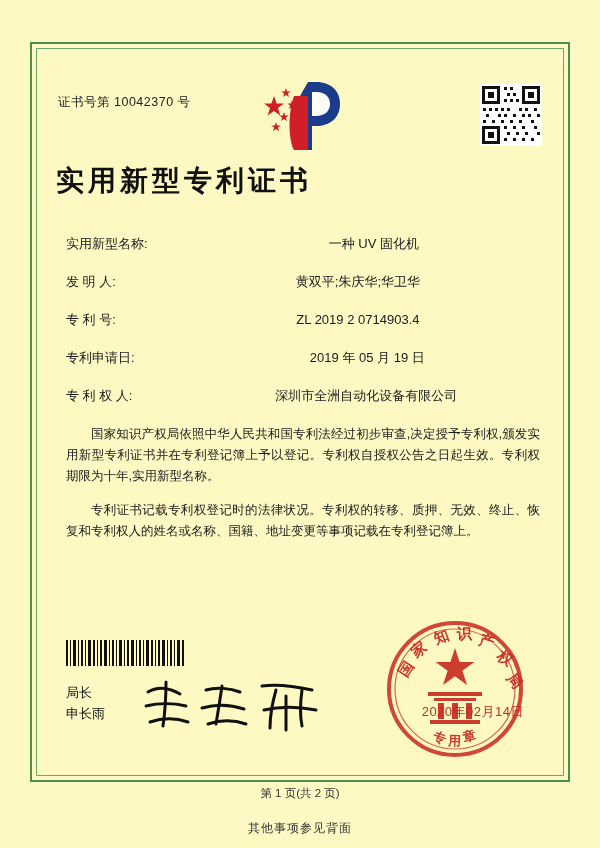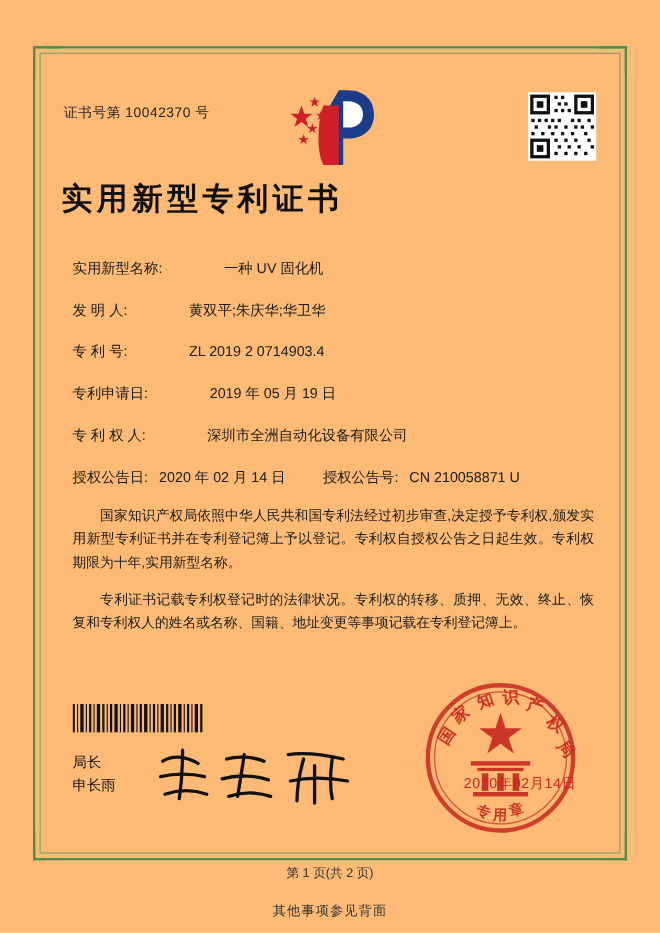--- a/index.html
+++ b/index.html
@@ -12,21 +12,21 @@
     background: #ffffff;
     font-family: "Liberation Sans", sans-serif;
     color: #1a1a1a;
     overflow: hidden;
   }
 
   .page {
     position: relative;
     width: 600px;
     height: 848px;
-    background: #fdba74;
+    background: #fef9c3;
   }
 
   
   .border-outer {
     position: absolute;
     left: 30px;
     top: 42px;
     width: 540px;
     height: 740px;
     border: 2px solid #4c8f4c;
@@ -119,20 +119,21 @@
     color: #1a1a1a;
     gap: 44px;
   }
   .field .label {
     white-space: nowrap;
     flex: 0 0 auto;
   }
   .field .value {
     margin-left: 12px;
     flex: 1 1 auto;
+    text-align: center;
   }
   .field .value .line2 {
     display: block;
   }
 
   .field-inline {
     display: flex;
     align-items: flex-start;
     margin-bottom: 16px;
     font-size: 13px;
@@ -350,30 +351,20 @@
         <span class="label">专利申请日:</span>
         <span class="value">2019 年 05 月 19 日</span>
       </div>
 
       <div class="field">
         <span class="label">专 利 权 人:</span>
         <span class="value">深圳市全洲自动化设备有限公司</span>
       </div>
 
 
-      <div class="field-inline">
-        <span class="seg">
-          <span class="label">授权公告日:</span>
-          <span class="value">2020 年 02 月 14 日</span>
-        </span>
-        <span class="seg second">
-          <span class="label">授权公告号:</span>
-          <span class="value">CN 210058871 U</span>
-        </span>
-      </div>
 
     </div>
 
     <div class="paragraphs">
       <p class="para">国家知识产权局依照中华人民共和国专利法经过初步审查,决定授予专利权,颁发实用新型专利证书并在专利登记簿上予以登记。专利权自授权公告之日起生效。专利权期限为十年,实用新型名称。</p>
       <p class="para">专利证书记载专利权登记时的法律状况。专利权的转移、质押、无效、终止、恢复和专利权人的姓名或名称、国籍、地址变更等事项记载在专利登记簿上。</p>
     </div>
 
     <div class="barcode">
       <svg width="120" height="26" viewBox="0 0 120 26">

